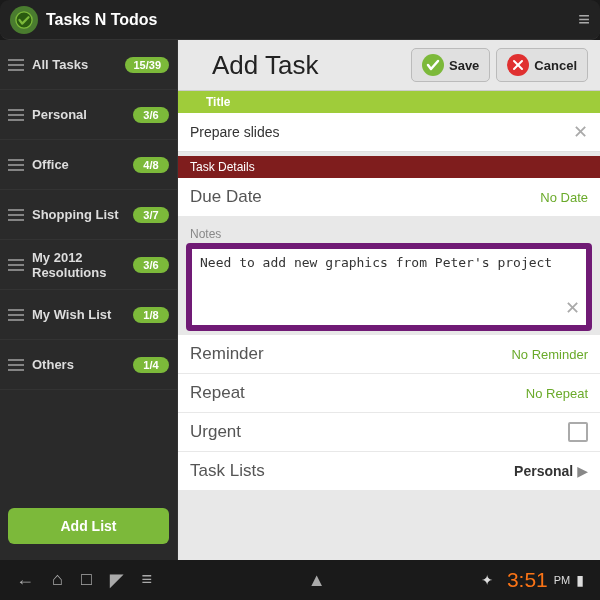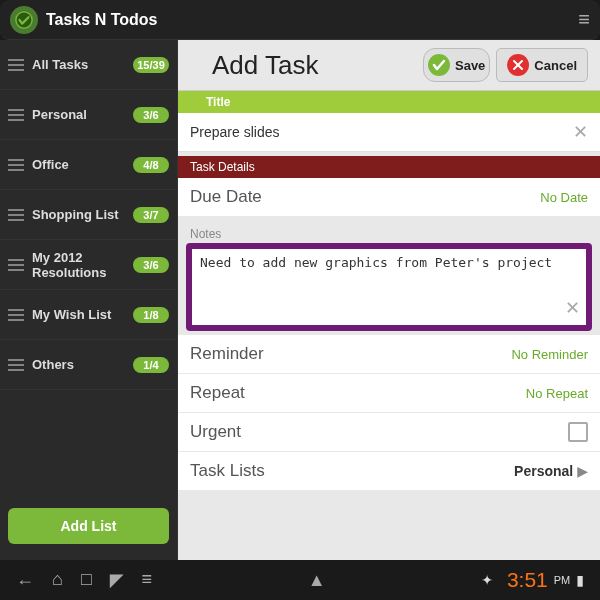--- a/index.html
+++ b/index.html
@@ -70,21 +70,21 @@
       color: #ddd;
       font-size: 13px;
       flex: 1;
       font-weight: bold;
     }
     .sidebar-badge {
       background: #7cb93a;
       color: #fff;
       font-size: 11px;
       font-weight: bold;
-      padding: 2px 0;
+      padding: 2px 8px;
       border-radius: 10px;
       min-width: 36px;
       text-align: center;
     }
     .sidebar-add-btn {
       margin: 8px;
       background: #7cb93a;
       color: #fff;
       font-size: 14px;
       font-weight: bold;
@@ -116,22 +116,22 @@
       font-size: 26px;
       font-weight: normal;
       color: #222;
       flex: 1;
       margin-left: 22px;
     }
     .btn-save {
       display: flex; align-items: center;
       background: #e0e0e0;
       border: 1px solid #bbb;
-      border-radius: 12px;
-      padding: 5px 4px;
+      border-radius: 5px;
+      padding: 5px 10px;
       cursor: pointer;
       margin-right: 6px;
       font-size: 13px;
       font-weight: bold;
       color: #222;
     }
     .btn-cancel {
       display: flex; align-items: center;
       background: #e0e0e0;
       border: 1px solid #bbb;

